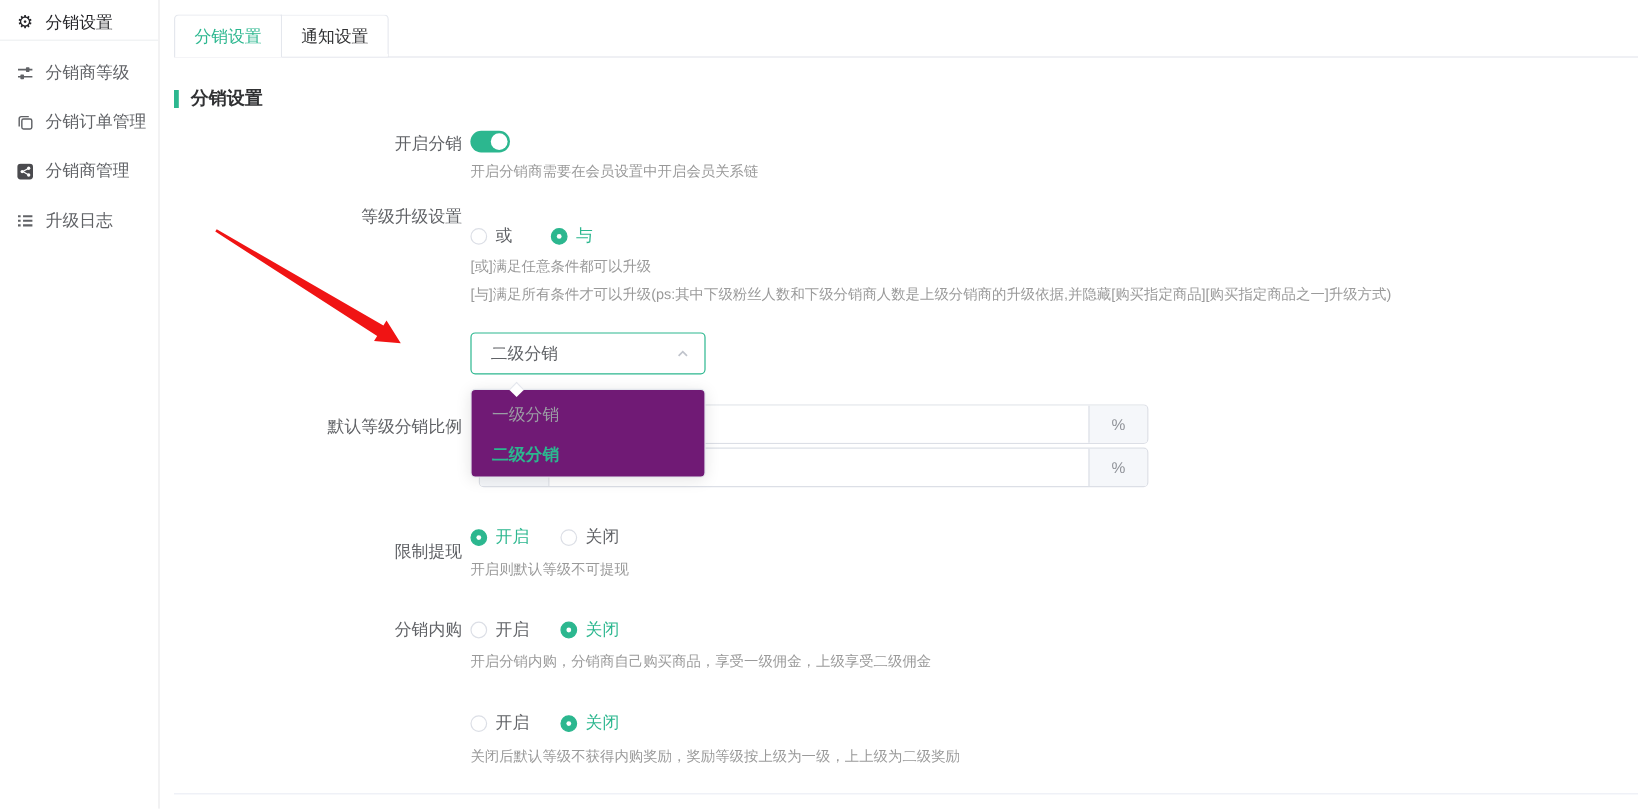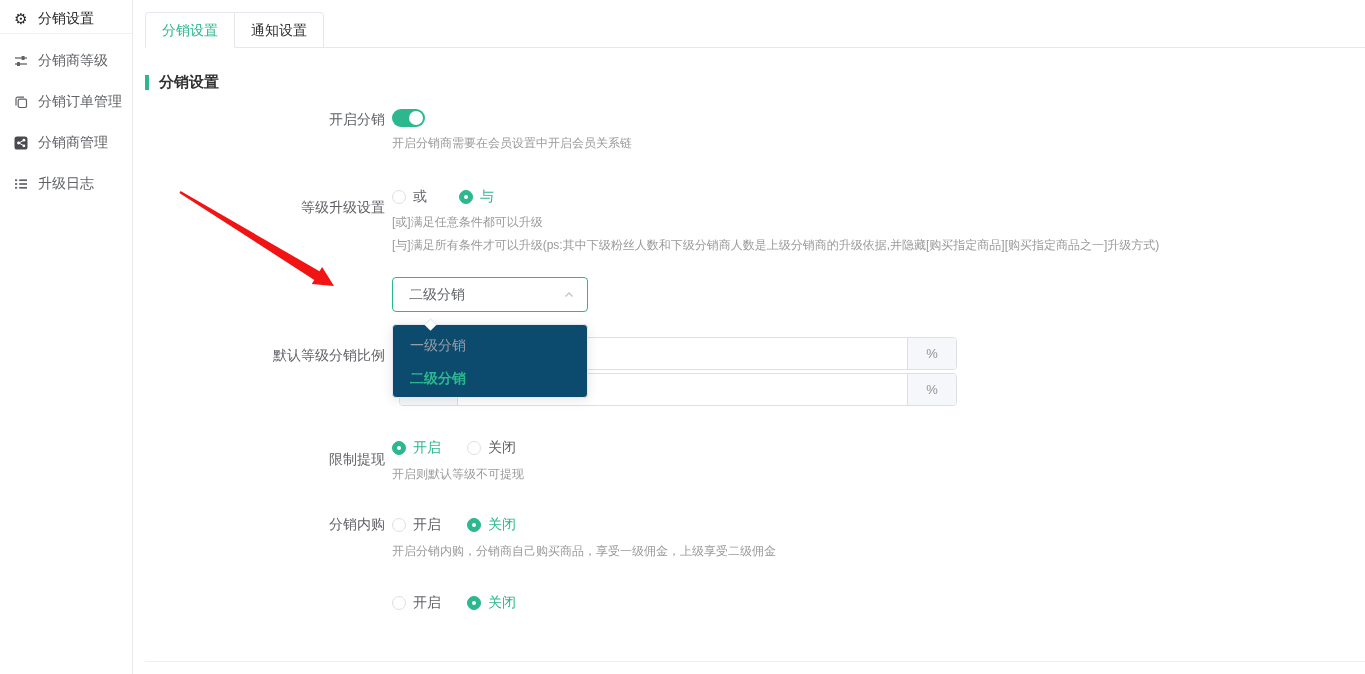--- a/index.html
+++ b/index.html
@@ -47,21 +47,21 @@
   .radio-opt.sel .radio::after{content:"";position:absolute;left:4px;top:4px;width:4px;height:4px;border-radius:50%;background:#fff;}
   .rlabel{margin-left:7px;color:var(--label);}
   .radio-opt.sel .rlabel{color:var(--green);}
 
   
   .select{position:absolute;left:392px;top:277px;width:196px;height:35px;box-sizing:border-box;border:1px solid var(--green);border-radius:4px;background:#fff;display:flex;align-items:center;cursor:pointer;}
   .select .sel-text{padding-left:16px;color:var(--label);flex:1;}
   .select .chev{margin-right:12px;display:inline-flex;}
 
   
-  .dropdown{position:absolute;left:392px;top:324px;width:196px;box-sizing:border-box;background:#0c4a6e;border:1px solid var(--border);border-radius:4px;box-shadow:0 2px 12px rgba(0,0,0,.1);padding:4px 4px 2px 0;z-index:10;}
+  .dropdown{position:absolute;left:392px;top:324px;width:196px;box-sizing:border-box;background:#701a75;border:1px solid var(--border);border-radius:4px;box-shadow:0 2px 12px rgba(0,0,0,.1);padding:4px 4px 2px 0;z-index:10;}
   .dropdown .notch{position:absolute;top:-5px;left:33px;width:8px;height:8px;background:#fff;border-left:1px solid var(--border);border-top:1px solid var(--border);transform:rotate(45deg);}
   .dd-opt{height:33px;line-height:33px;padding-left:17px;color:#9b9ea5;cursor:pointer;}
   .dd-opt.sel{color:var(--green);font-weight:bold;}
 
   
   .igroup{position:absolute;left:399px;width:558px;height:33px;box-sizing:border-box;display:flex;border:1px solid var(--input-border);border-radius:4px;background:#fff;overflow:hidden;}
   .ig-prefix{width:57px;flex:0 0 57px;background:var(--fill);border-right:1px solid var(--input-border);color:#909399;display:flex;align-items:center;justify-content:center;font-size:13px;}
   .ig-input{flex:1;border:none;outline:none;padding:0 10px;font-size:14px;color:var(--text);min-width:0;background:#fff;}
   .ig-suffix{width:48px;flex:0 0 48px;background:var(--fill);border-left:1px solid var(--input-border);color:#909399;display:flex;align-items:center;justify-content:center;font-size:13px;}
 
@@ -143,21 +143,21 @@
     <span class="accent-bar"></span>
     <span class="stitle">分销设置</span>
   </div>
 
   <div class="flabel" style="top:111px">开启分销</div>
   <div class="toggle" style="left:392px;top:109px">
       <span class="knob"></span>
     </div>
   <div class="help" style="top:136px">开启分销商需要在会员设置中开启会员关系链</div>
 
-  <div class="flabel" style="top:199px">等级升级设置</div>
+  <div class="flabel" style="top:172px">等级升级设置</div>
   <div class="radio-group" style="top:188px">
     <span class="radio-opt">
       <span class="radio"></span>
       <span class="rlabel">或</span>
     </span>
     <span class="radio-opt sel" style="margin-left:32px">
       <span class="radio"></span>
       <span class="rlabel">与</span>
     </span>
   </div>
@@ -220,20 +220,21 @@
   <div class="radio-group" style="top:594px">
     <span class="radio-opt">
       <span class="radio"></span>
       <span class="rlabel">开启</span>
     </span>
     <span class="radio-opt sel" style="margin-left:26px">
       <span class="radio"></span>
       <span class="rlabel">关闭</span>
     </span>
   </div>
+  <div class="help" style="top:623px">关闭后默认等级不获得内购奖励，奖励等级按上级为一级，上上级为二级奖励</div>
 
   <div class="divider"></div>
 
   <svg class="arrow-svg" width="185" height="120" viewBox="0 0 185 120">
     <polygon points="9.4,13.0 144.3,99.9 141.7,104.1 164,106 152.1,87.1 149.5,91.3 10.6,11.0" fill="#f01414"></polygon>
   </svg>
 
 </div>
 
 </body></html>

